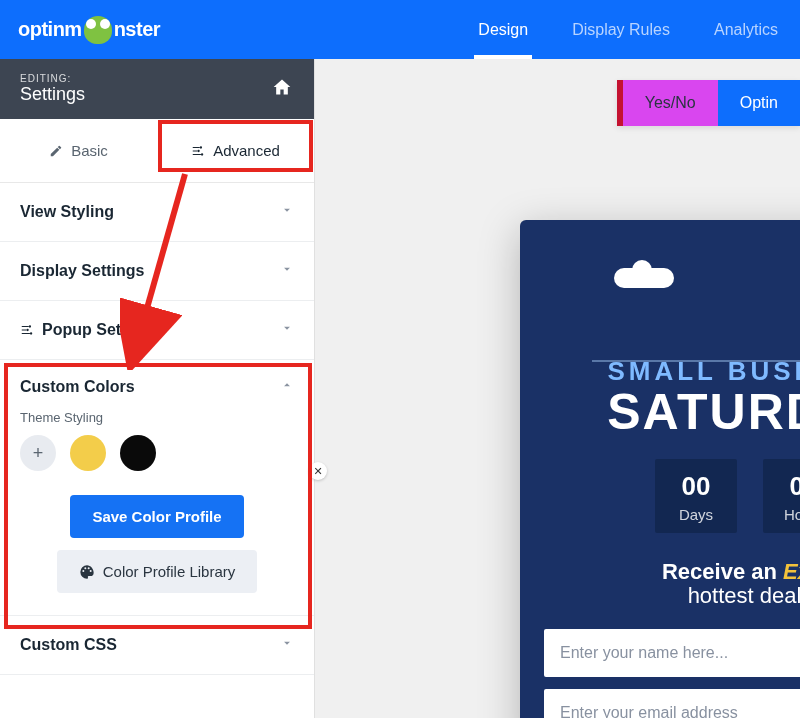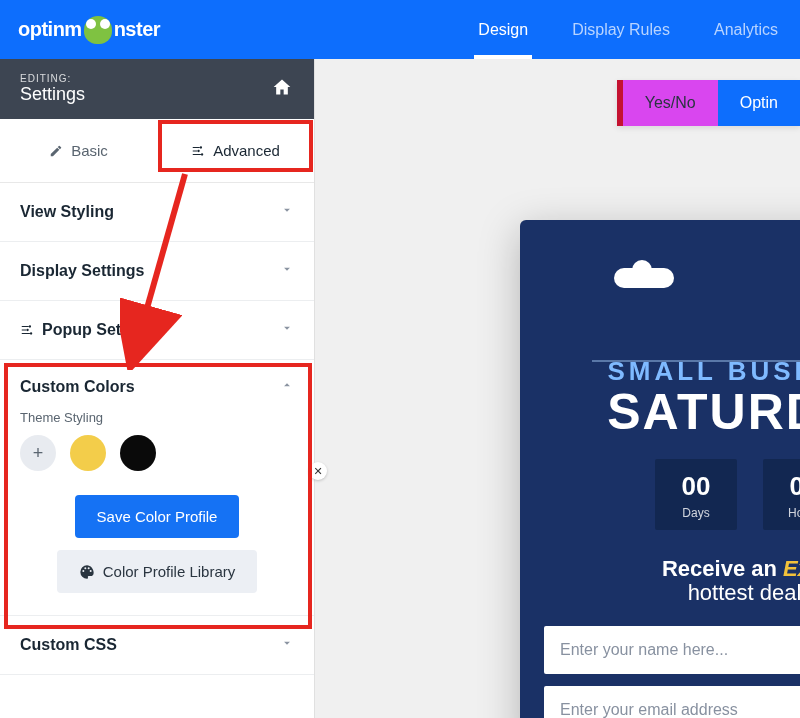--- a/index.html
+++ b/index.html
@@ -38,21 +38,21 @@
     .section.popup .section-head { display:flex; align-items:center; gap:8px; }
     .sliders-icon { width:14px; height:14px; }
 
     .custom-colors { border-bottom: 1px solid #eceef0; padding: 18px 20px 22px; }
     .theme-label { font-size: 13px; color: #5a6570; margin-top: 14px; margin-bottom: 10px; }
     .swatches { display: flex; gap: 14px; align-items: center; }
     .swatch { width: 36px; height: 36px; border-radius: 50%; cursor: pointer; display:flex; align-items:center; justify-content:center; }
     .swatch.add { background: #e8ebf0; color: #5a6570; font-size: 18px; }
     .btn-row { margin-top: 24px; display:flex; flex-direction:column; gap:12px; align-items:center; }
     .btn { padding: 13px 22px; border-radius: 4px; font-size: 15px; cursor: pointer; border:none; }
-    .btn-primary { background: #1572f4; color:#fff; font-weight:400; }
+    .btn-primary { background: #1572f4; color:#fff; font-weight:700; }
     .btn-secondary { background: #eceff4; color:#2a3540; display:flex; align-items:center; gap:8px; }
     .palette-icon { width:16px; height:16px; }
 
     
     .annot-box { position:absolute; border:4px solid #e6261f; pointer-events:none; z-index:50; }
     .arrow-svg { position:absolute; z-index:51; pointer-events:none; }
 
     
     .preview-bar { position:absolute; top:80px; right:0; display:flex; box-shadow: 0 2px 6px rgba(0,0,0,.1); }
     .preview-tab { padding: 14px 22px; font-size:16px; background:#d946ef; color:#2a3540; cursor:pointer; }
@@ -65,21 +65,21 @@
     .cloud { position:absolute; top:28px; left:70px; width:60px; height:20px; background:#fff; border-radius:12px; }
     .cloud::before { content:''; position:absolute; top:-8px; left:18px; width:20px; height:20px; background:#fff; border-radius:50%; }
     .ground { position:absolute; left:48px; right:-24px; bottom:-12px; height:2px; background:#5a78a8; }
 
     .big-title-1 { color:#7fbaff; font-size:26px; letter-spacing:4px; font-weight:600; margin-top:6px;}
     .big-title-2 { color:#fff; font-size:50px; letter-spacing:2px; font-weight:800; margin-top:-4px;}
 
     .counters { display:flex; gap:26px; justify-content:center; margin-top:18px;}
     .counter { background:#122751; width:82px; padding:12px 0 10px; border-radius:2px;}
     .counter-val { font-size:26px; font-weight:700;text-align:center; }
-    .counter-lab { font-size:12px; opacity:.8; margin-top:4px;}
+    .counter-lab { font-size:15px; opacity:.8; margin-top:4px;}
 
     .pitch { margin-top:26px; font-size:22px; font-weight:600;}
     .pitch .accent { color:#f3c23b; font-weight:800; font-style:italic;}
     .pitch-sub { font-size:22px; font-weight:500; margin-top:-2px;}
 
     .fields { margin-top:20px; display:flex; flex-direction:column; gap:12px;}
     .field { width:100%; background:#fff; border:none; padding:15px 16px; font-size:16px; color:#333; border-radius:2px;}
     .field::placeholder { color:#8891a0;}
 
   </style>

